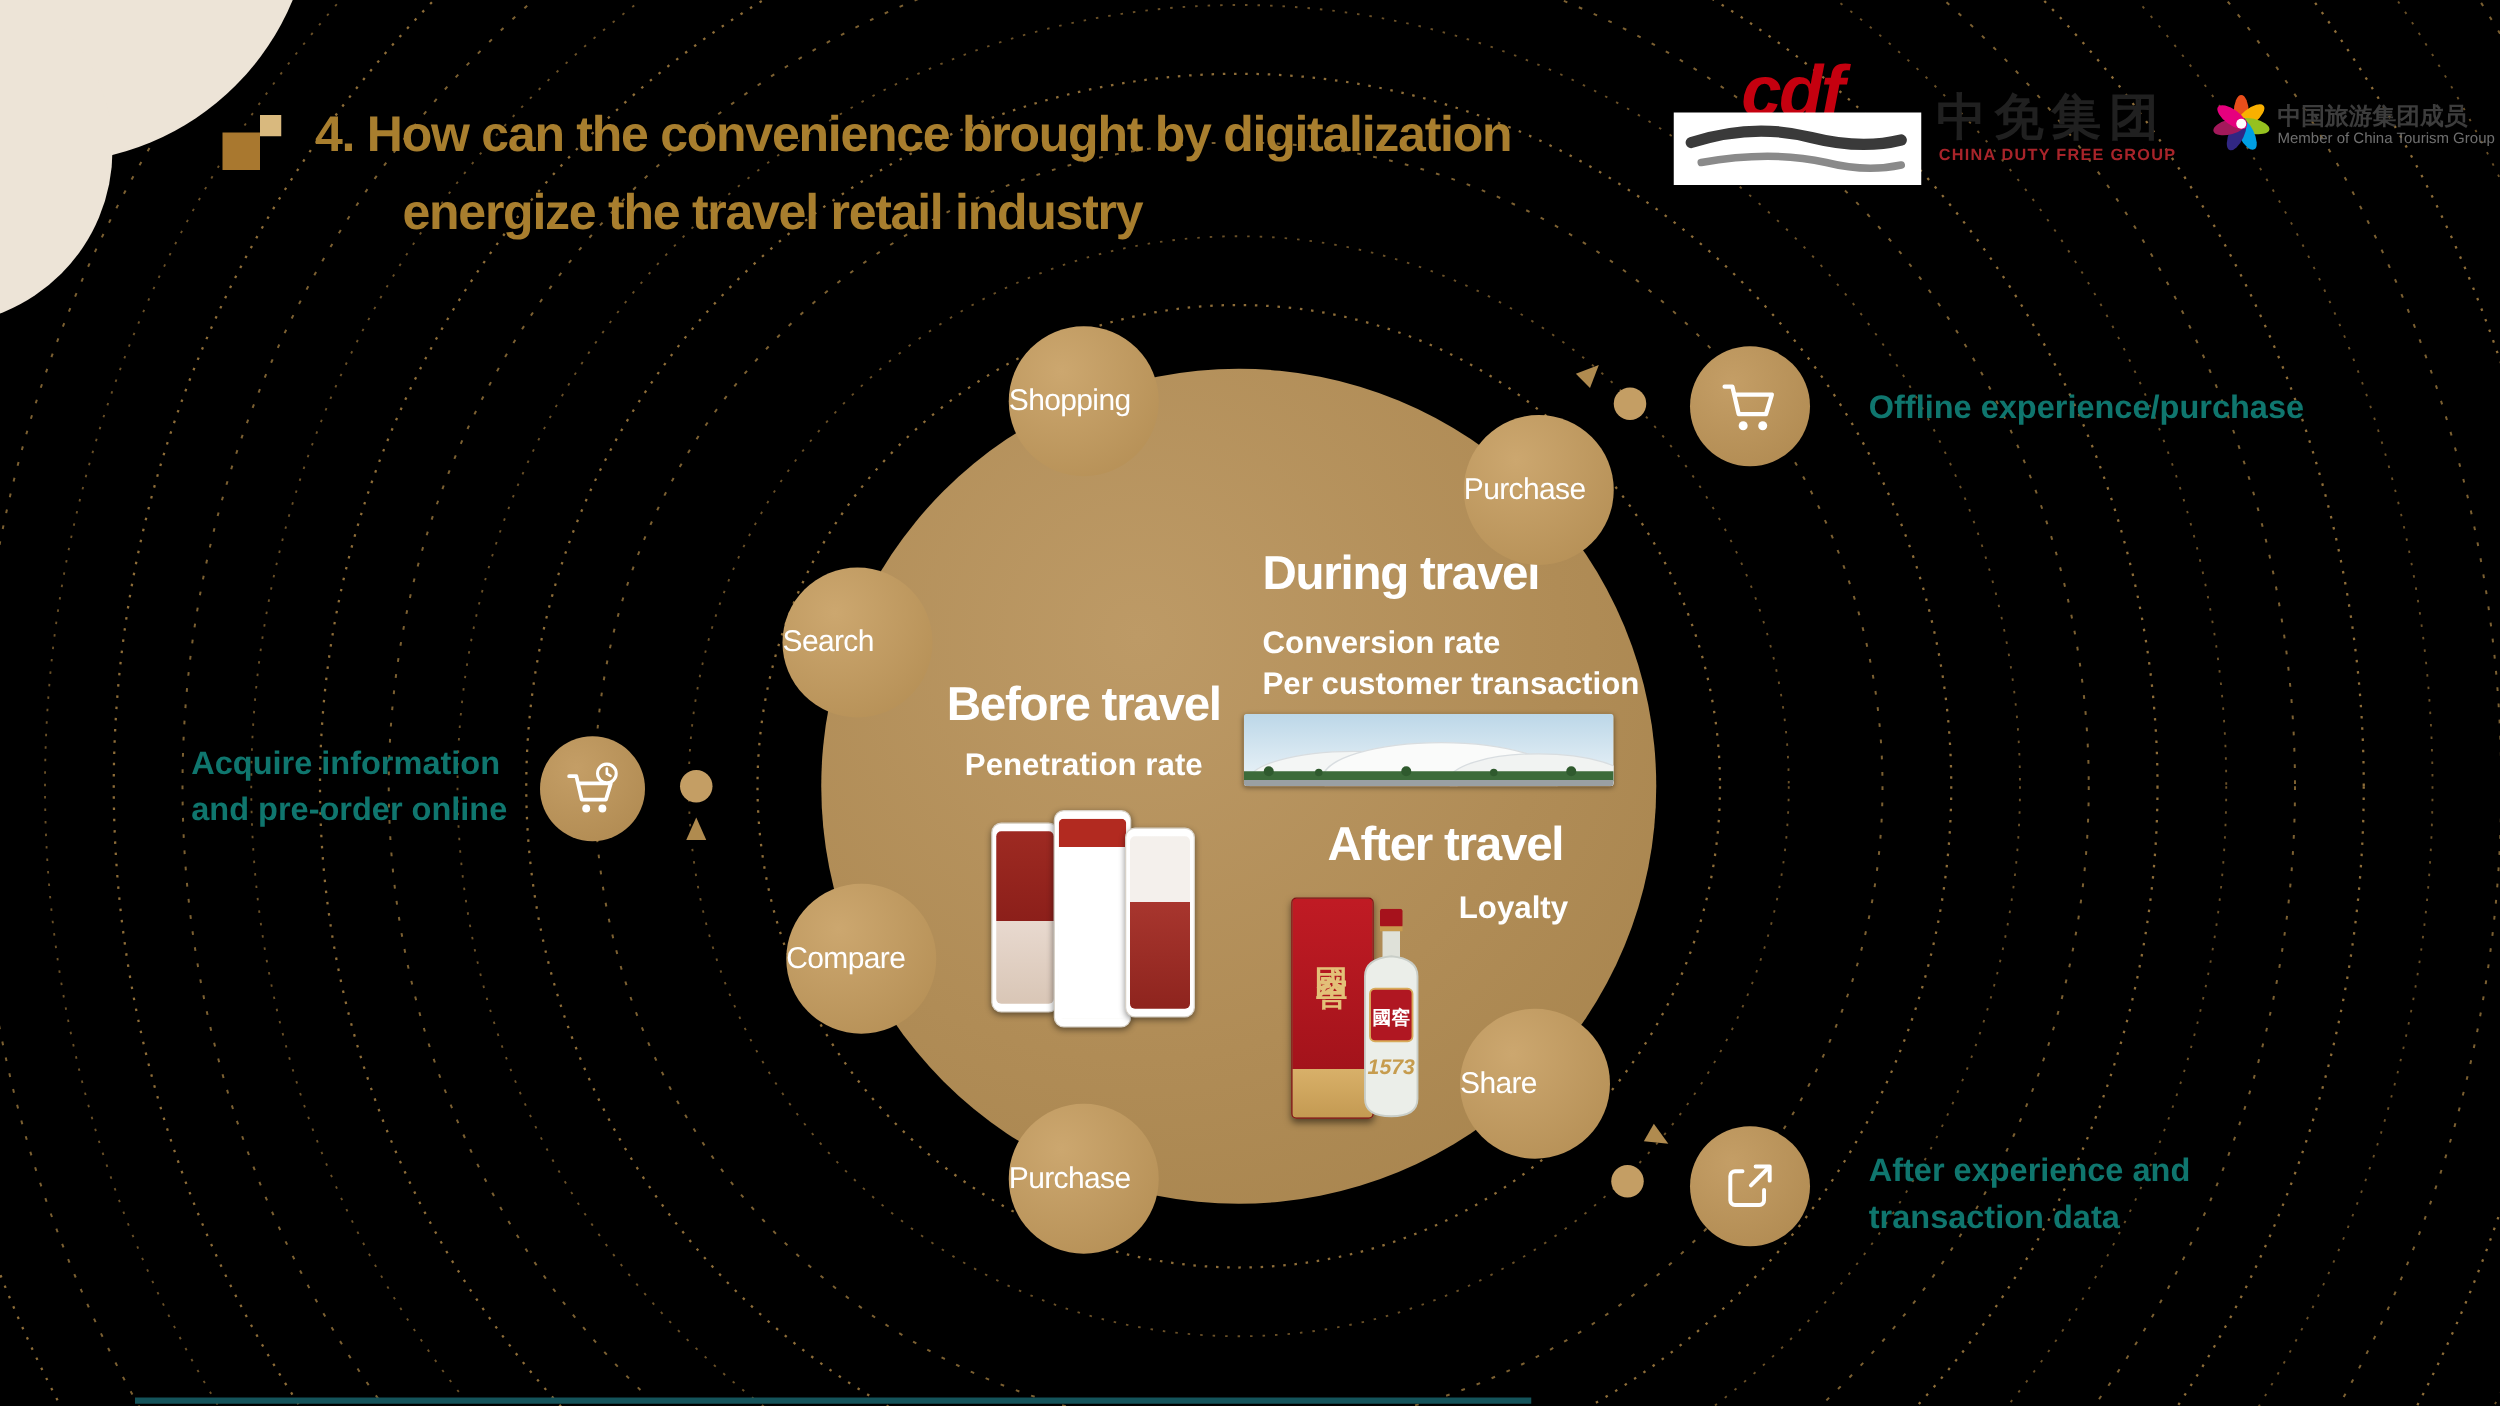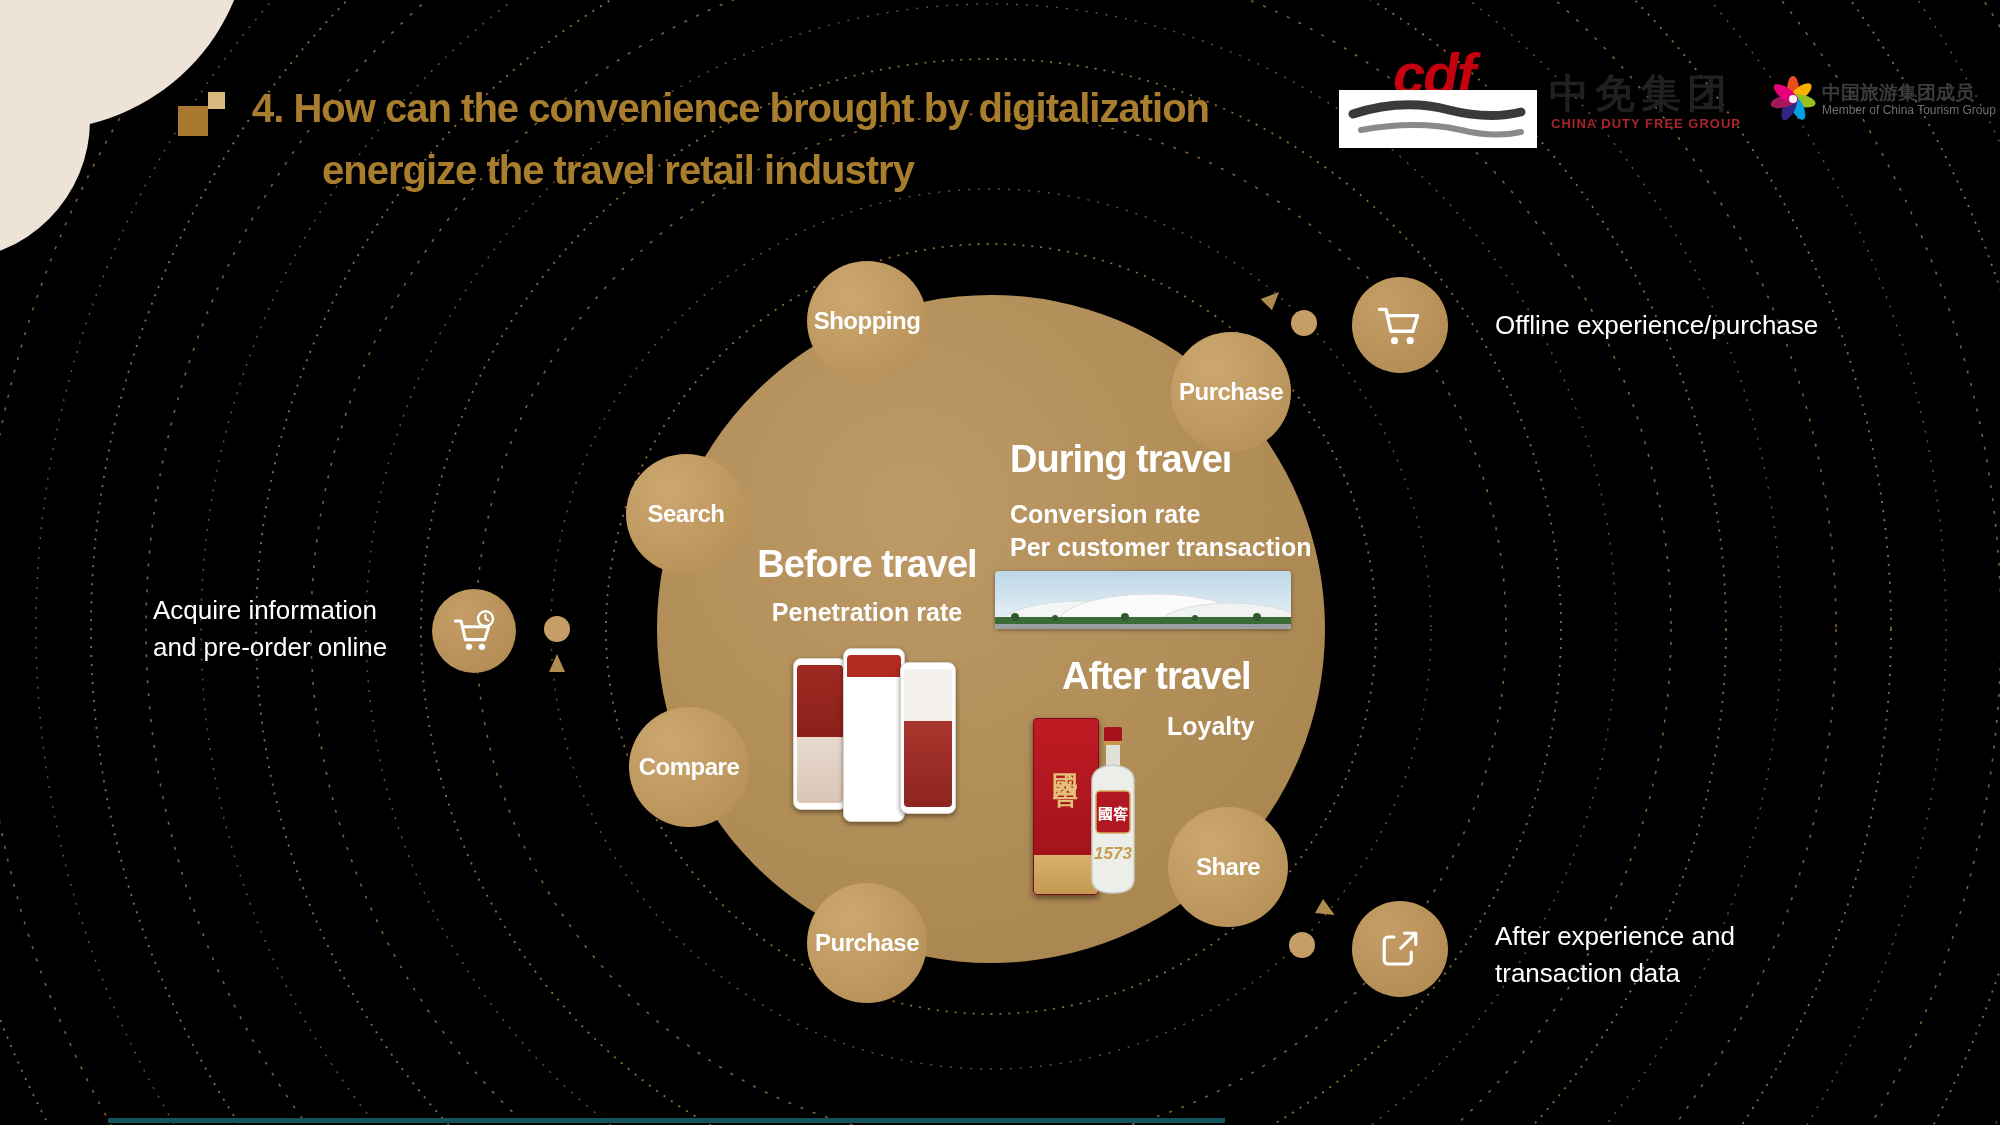--- a/index.html
+++ b/index.html
@@ -24,29 +24,29 @@
   .group-cn{position:absolute;left:1549px;top:66px;color:#202020;font-size:40px;font-weight:bold;letter-spacing:6px;white-space:nowrap;}
   .group-en{position:absolute;left:1551px;top:116px;color:#A8242A;font-size:13px;font-weight:bold;letter-spacing:1px;white-space:nowrap;}
   .member-cn{position:absolute;left:1822px;top:80px;color:#3C3C3C;font-size:19px;font-weight:bold;white-space:nowrap;}
   .member-en{position:absolute;left:1822px;top:103px;color:#6F6F6F;font-size:12px;white-space:nowrap;}
 
   
   .big-circle{position:absolute;left:657px;top:295px;width:668px;height:668px;border-radius:50%;
       background:radial-gradient(circle at 38% 32%, #BD9A66 0%, #B08C56 55%, #A5824B 100%);}
   .satellite{position:absolute;width:120px;height:120px;border-radius:50%;
       background:radial-gradient(circle at 35% 30%, #CCA76F, #B28C52);
-      display:flex;align-items:center;justify-content:center;
-      color:#fff;font-size:24px;font-weight:bold;letter-spacing:-0.5px;}
+      display:flex;align-items:center;
+      color:#fff;font-size:24px;font-weight:normal;letter-spacing:-0.5px;}
   .icon-circle{position:absolute;border-radius:50%;
       background:radial-gradient(circle at 35% 30%, #C49E66, #AE884F);
       display:flex;align-items:center;justify-content:center;}
   .orbit-dot{position:absolute;width:26px;height:26px;border-radius:50%;background:#C49E64;}
 
   
-  .callout{position:absolute;color:#ffffff;font-size:26px;font-weight:normal;line-height:37px;white-space:nowrap;}
+  .callout{position:absolute;color:#0f766e;font-size:26px;font-weight:bold;line-height:37px;white-space:nowrap;}
 
   
   .stage-title{position:absolute;color:#fff;font-size:38px;font-weight:bold;letter-spacing:-1px;white-space:nowrap;}
   .stage-metric{position:absolute;color:#fff;font-size:25px;font-weight:bold;white-space:nowrap;}
 
   
   .phones{position:absolute;left:793px;top:648px;width:161px;height:184px;}
   .ph{position:absolute;background:#fff;border-radius:8px;box-shadow:0 2px 5px rgba(0,0,0,.45);border:1px solid #d8d2c8;overflow:hidden;}
   .p1{left:0;top:10px;width:52px;height:150px;}
   .p2{left:50px;top:0;width:60px;height:172px;}

